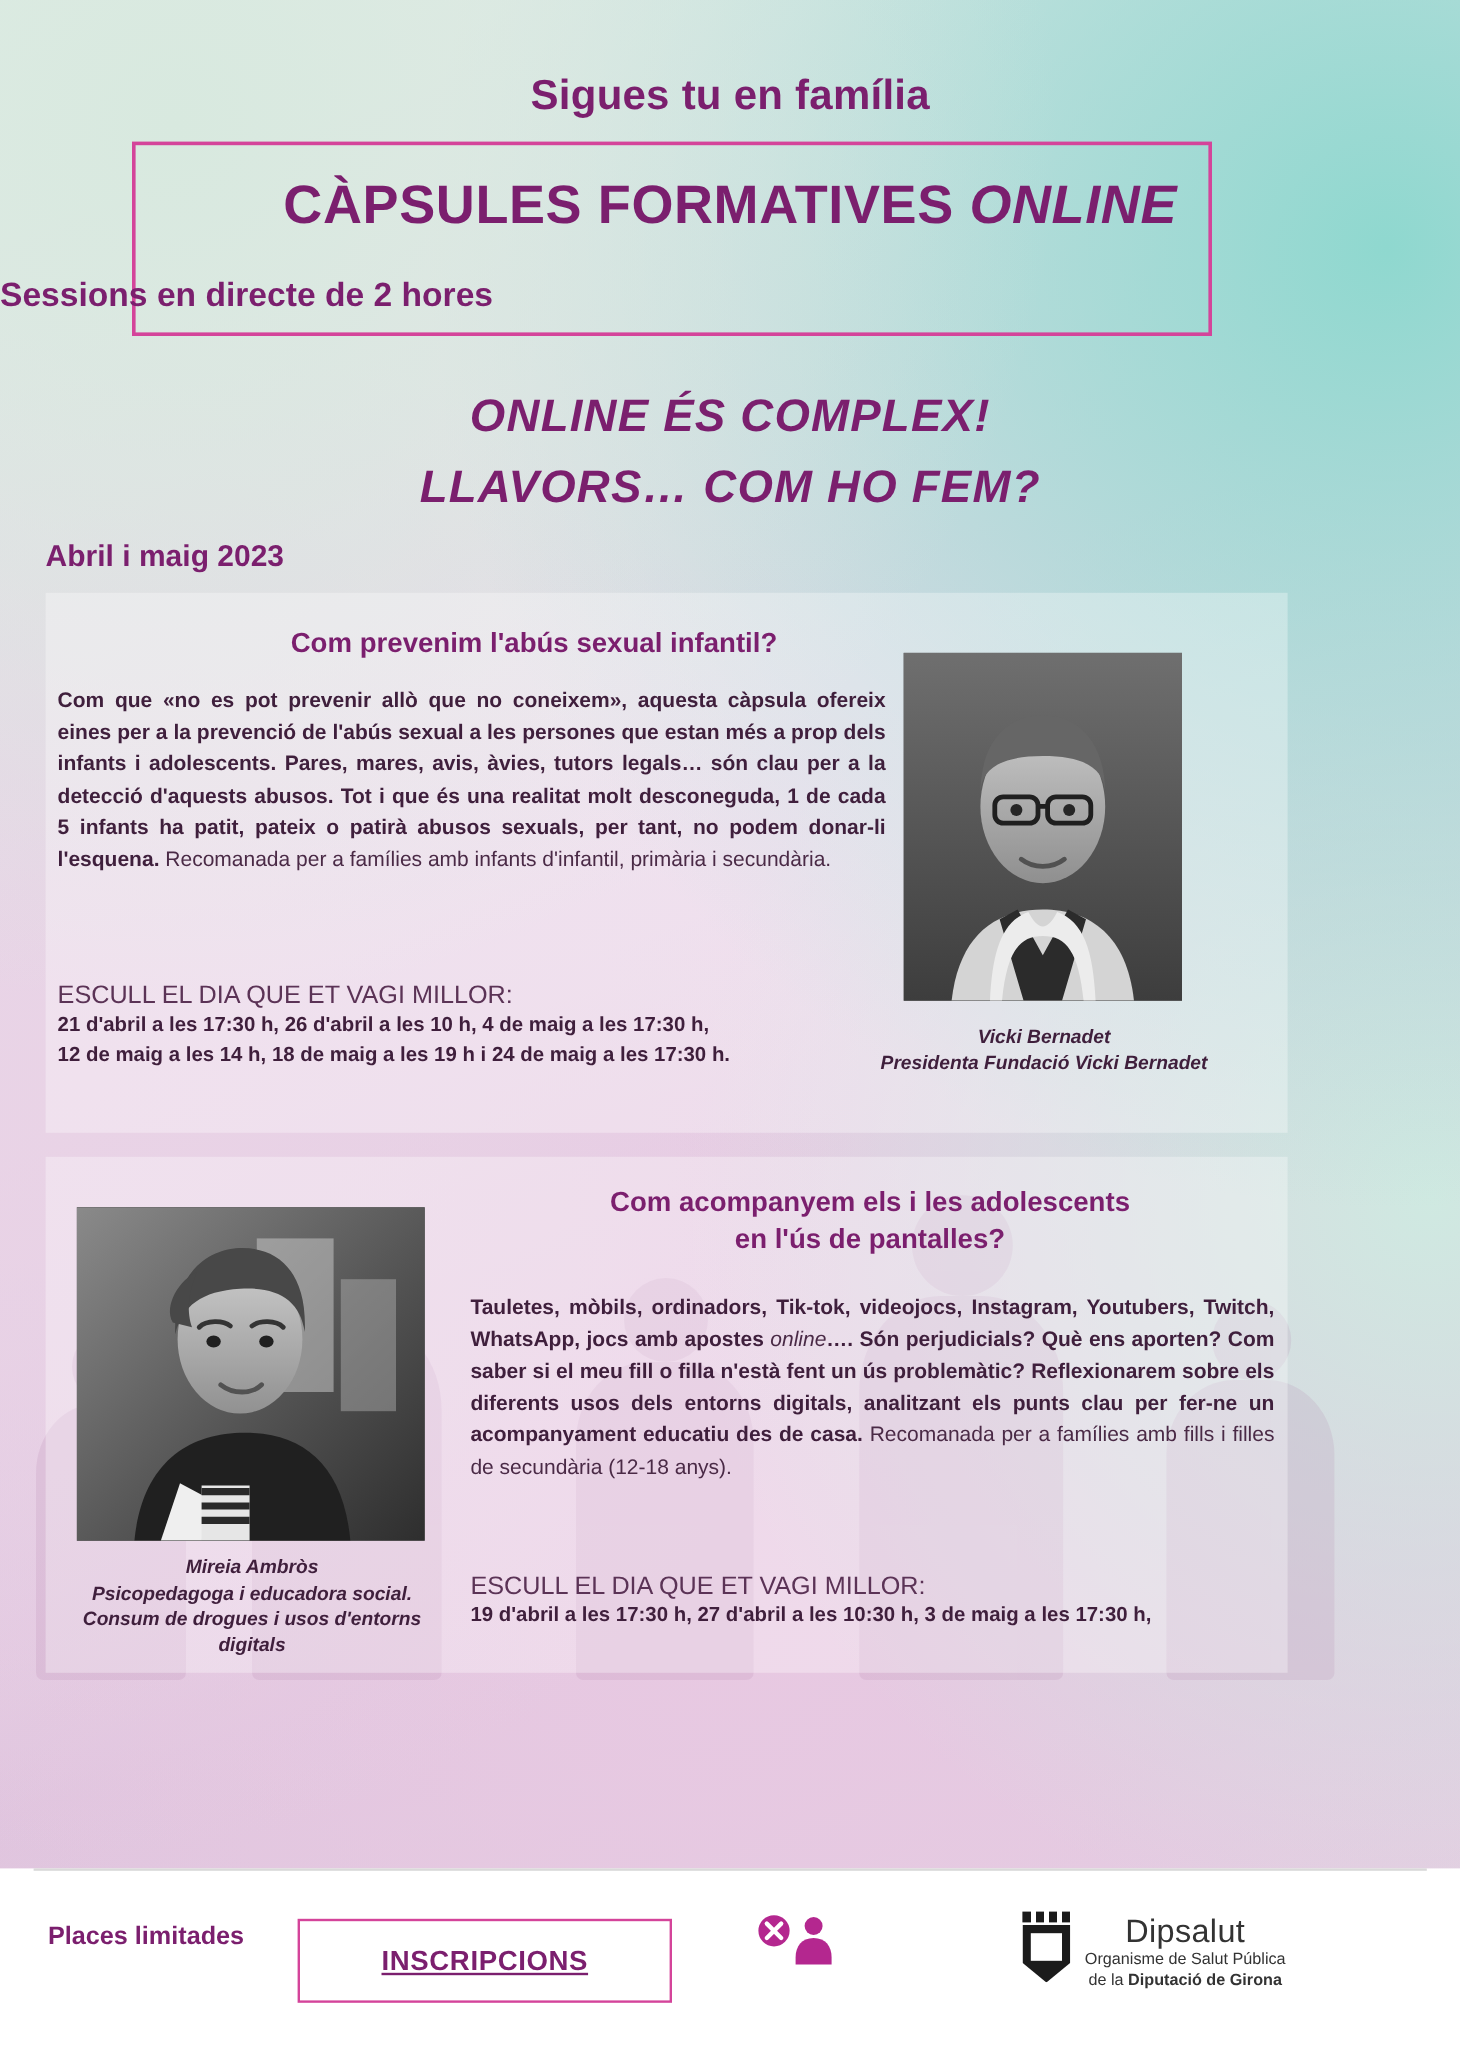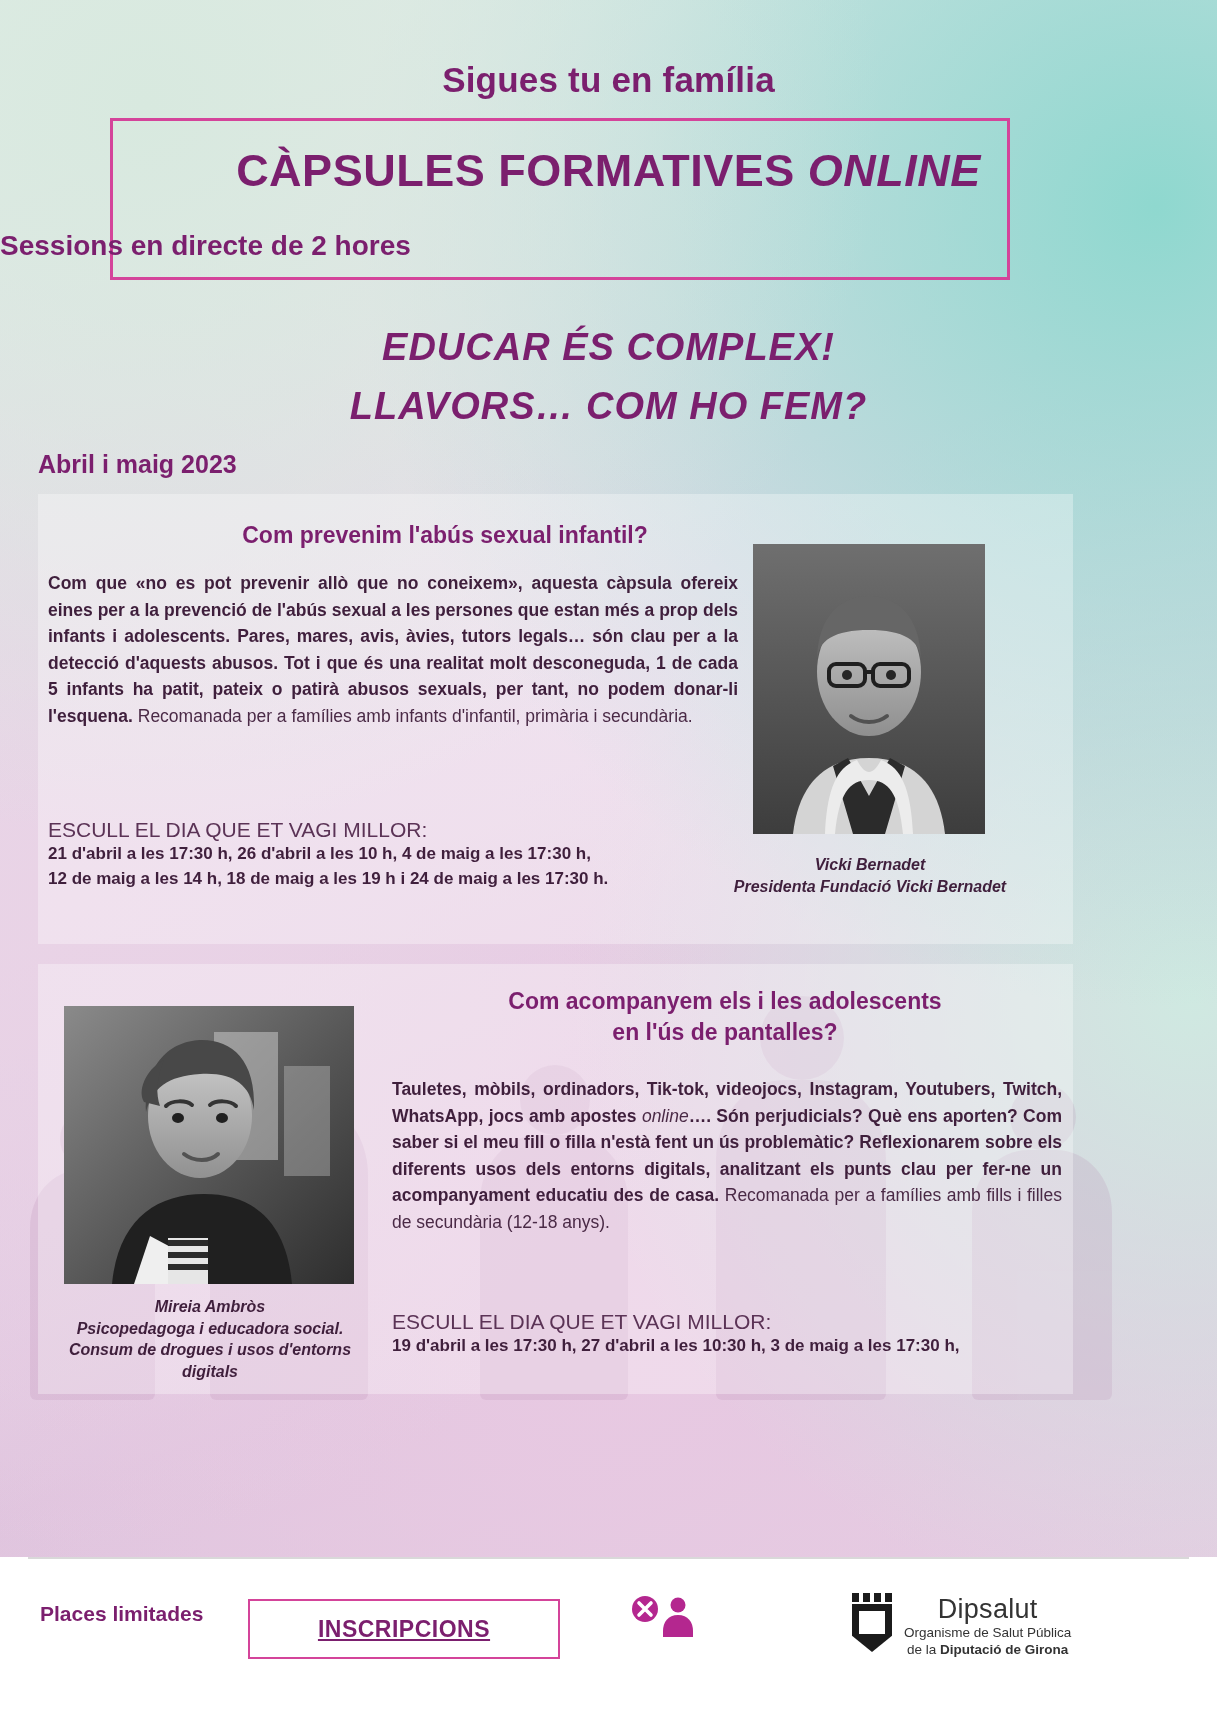--- a/index.html
+++ b/index.html
@@ -179,21 +179,21 @@
   .places {
     position: absolute;
     left: 40px; top: 45px;
     font-size: 21px;
     font-weight: bold;
     color: #7b1f6e;
   }
   .inscripcions {
     position: absolute;
     left: 248px; top: 42px;
-    width: 312px; height: 60px;
+    width: 312px; height: 70px;
     border: 2px solid #d4449a;
     display: flex; align-items: center; justify-content: center;
   }
   .inscripcions span {
     font-size: 23px;
     font-weight: bold;
     color: #7b1f6e;
     text-decoration: underline;
     letter-spacing: .5px;
   }
@@ -252,21 +252,21 @@
     <div class="wm-person" style="left:972px; width:140px; height:250px;"></div>
   </div>
 
   <div class="top-title">Sigues tu en família</div>
 
   <div class="hero-box"></div>
   <div class="hero-title"><span>CÀPSULES FORMATIVES </span><i>ONLINE</i></div>
   <div class="hero-sub">Sessions en directe de 2 hores</div>
 
   <div class="slogan">
-    <div>EDUCAR ÉS COMPLEX!</div>
+    <div>ONLINE ÉS COMPLEX!</div>
     <div>LLAVORS… COM HO FEM?</div>
   </div>
 
   <div class="date-label">Abril i maig 2023</div>
 
   <div class="panel" id="panel-1"></div>
   <div class="panel" id="panel-2"></div>
 
   <div class="card-title" id="c1-title">Com prevenim l'abús sexual infantil?</div>
   <div class="body-text" id="c1-body"><b>Com que «no es pot prevenir allò que no coneixem», aquesta càpsula ofereix eines per a la prevenció de l'abús sexual a les persones que estan més a prop dels infants i adolescents. Pares, mares, avis, àvies, tutors legals… són clau per a la detecció d'aquests abusos. Tot i que és una realitat molt desconeguda, 1 de cada 5 infants ha patit, pateix o patirà abusos sexuals, per tant, no podem donar-li l'esquena.</b><span> Recomanada per a famílies amb infants d'infantil, primària i secundària.</span></div>

